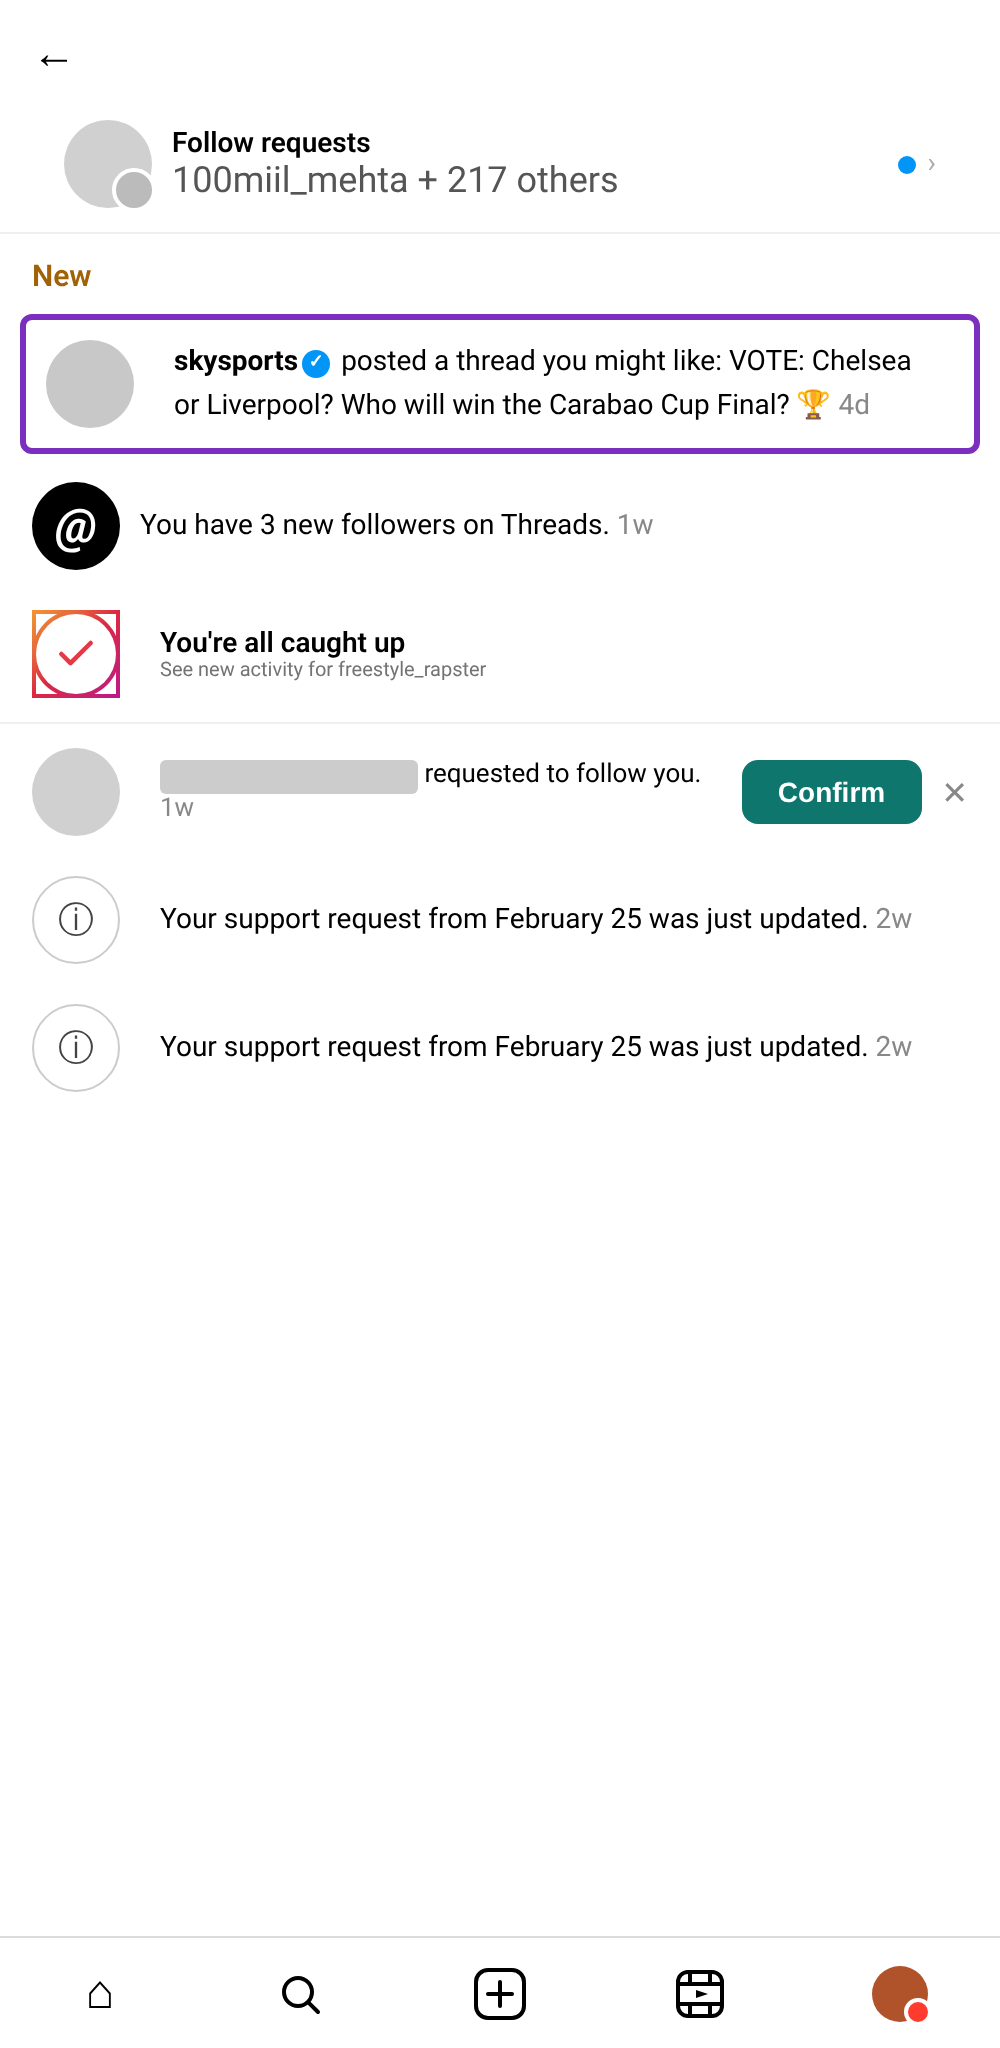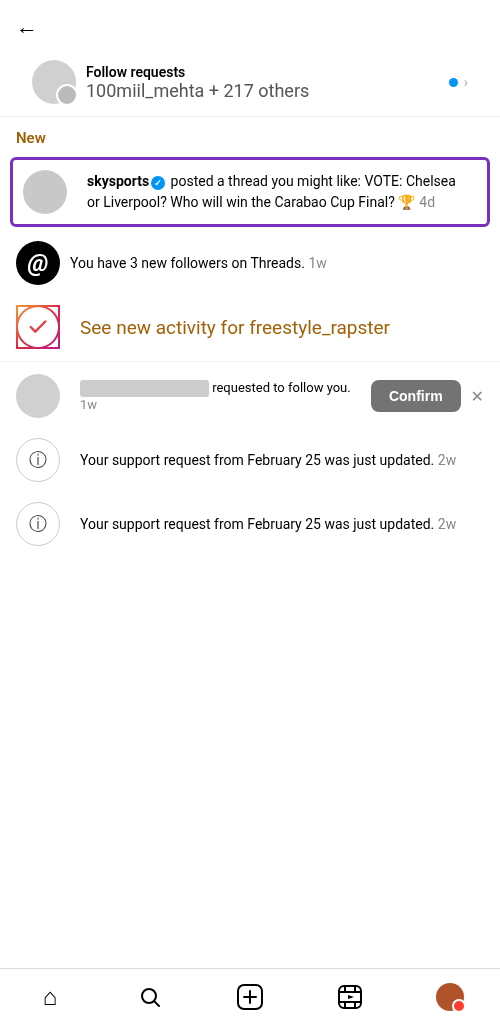--- a/index.html
+++ b/index.html
@@ -162,21 +162,21 @@
       border: 1.5px solid #ccc;
       display: flex;
       align-items: center;
       justify-content: center;
       flex-shrink: 0;
       font-size: 18px;
       color: #444;
     }
 
     .confirm-button {
-      background: #737373;
+      background: #0f766e;
       color: #fff;
       border: none;
       border-radius: 8px;
       padding: 8px 18px;
       font-size: 14px;
       font-weight: 600;
       cursor: pointer;
       white-space: nowrap;
     }
     .close-x {
@@ -314,21 +314,22 @@
   </div>
 
 
   <div class="notification-row">
     <div class="caught-up-icon" style="margin-right:10px;">
       <svg viewBox="0 0 24 24" fill="none" stroke="#e63946" stroke-width="2.5" stroke-linecap="round" stroke-linejoin="round">
         <polyline points="20 6 9 17 4 12"></polyline>
       </svg>
     </div>
     <div class="row-content">
-      <div style="font-size:19px; color:#a16207;">See new activity for freestyle_rapster</div>
+      <div style="font-size:14px; font-weight:600; color:#000;">You're all caught up</div>
+      <div style="font-size:10px; color:#737373;">See new activity for freestyle_rapster</div>
     </div>
   </div>
 
   <div class="divider"></div>
 
 
   <div class="notification-row">
     <div class="avatar-circle" style="margin-right:10px;"></div>
     <div class="row-content">
       <div style="font-size:13px; color:#000;">

